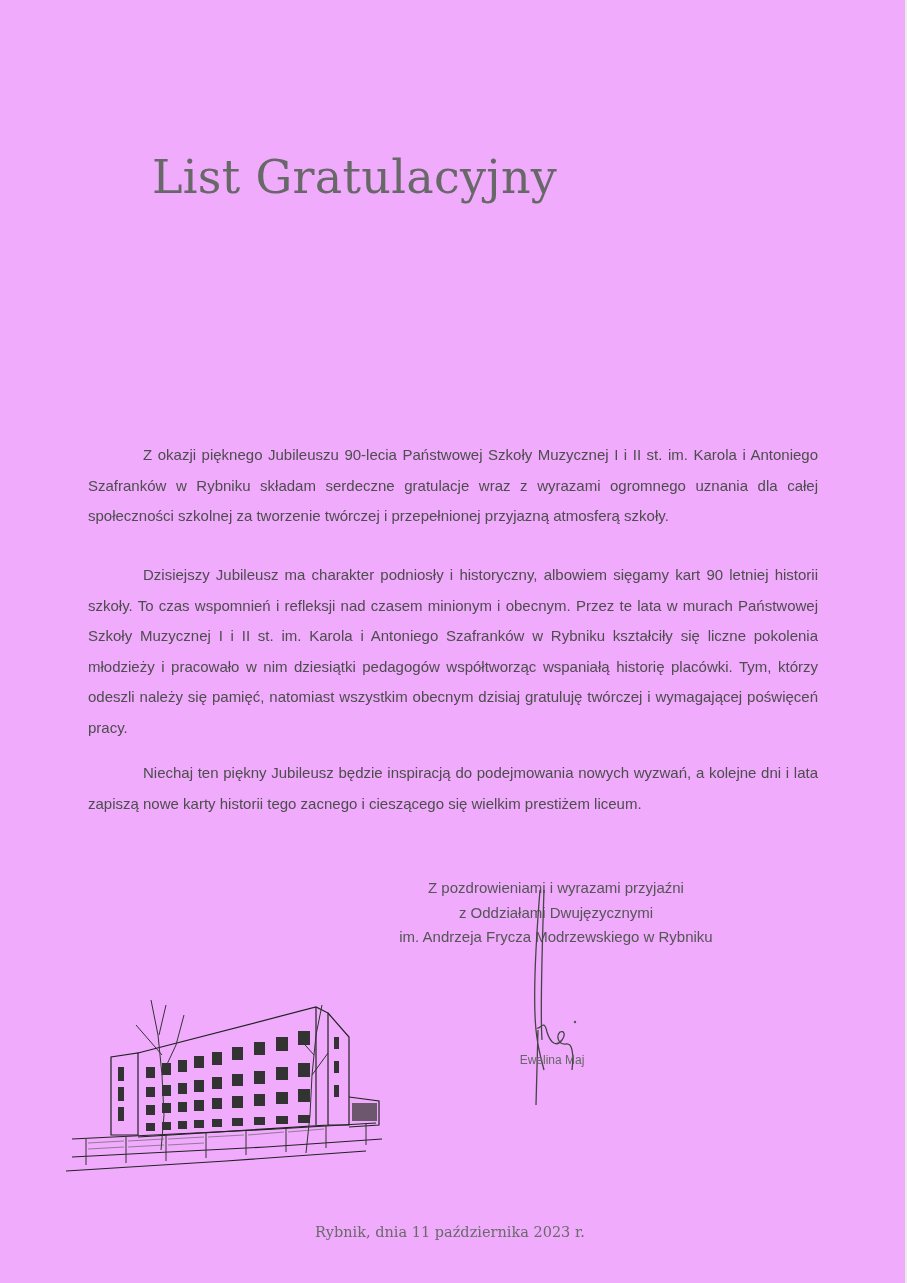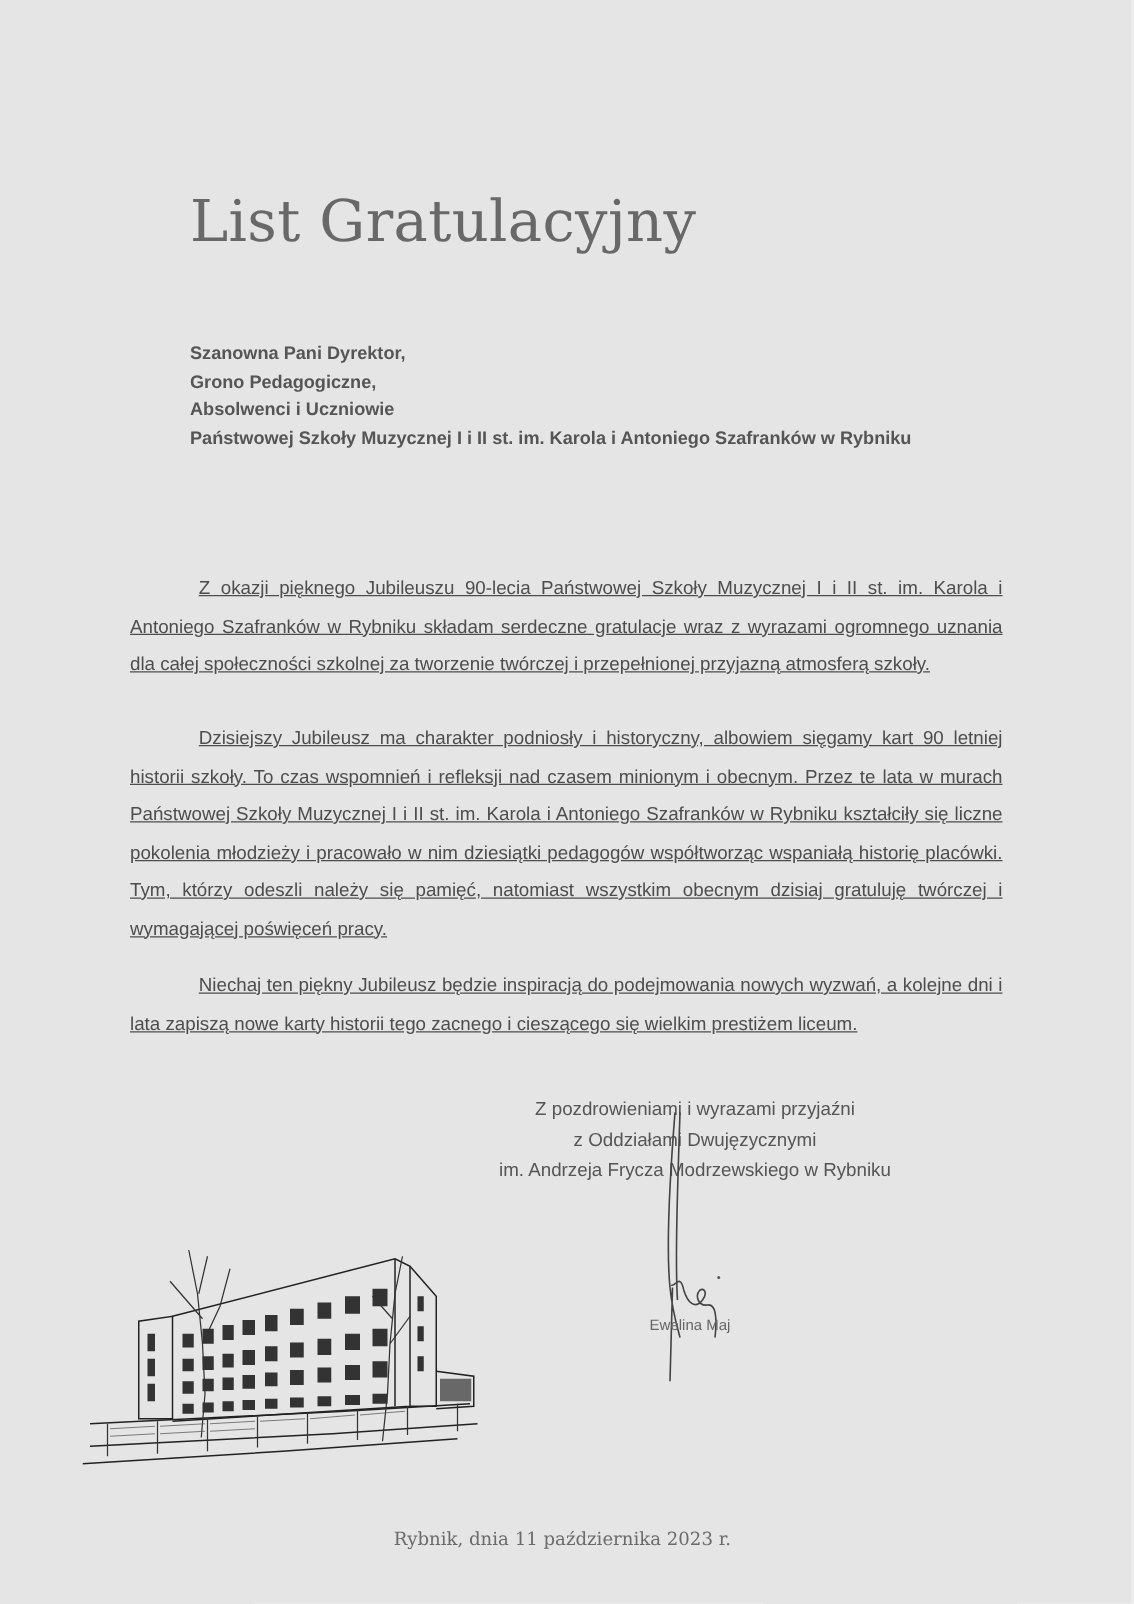--- a/index.html
+++ b/index.html
@@ -1,35 +1,35 @@
 <!DOCTYPE html>
 <html><head>
 <meta charset="utf-8">
 <style>
   html, body { margin: 0; padding: 0; background: #ffffff; }
   body { width: 907px; height: 1283px; position: relative; overflow: hidden; color: #555; }
-  .page { position: absolute; left: 0; top: 0; width: 907px; height: 1283px; background: #e5e5e5; }
+  .page { position: absolute; left: 0; top: 0; width: 907px; height: 1283px; background: #f0abfc; }
   .edge { position: absolute; right: 0; top: 0; width: 2px; height: 1283px; background: #ededed; }
   .title {
     position: absolute; left: 152px; top: 150px;
     font-family: "DejaVu Serif", "Liberation Serif", serif;
     font-size: 46px; color: #686868; letter-spacing: 0.3px; white-space: nowrap;
   }
   .salutation {
     position: absolute; left: 152px; top: 272px;
     font-family: "Liberation Sans", sans-serif; font-weight: bold;
     font-size: 14.5px; color: #555; line-height: 22.5px;
   }
   .salutation div { white-space: nowrap; }
   .body {
     position: absolute; left: 88px; width: 730px;
     font-family: "Liberation Sans", sans-serif; font-size: 15px; color: #4d4d4d;
     line-height: 30.5px; text-align: justify;
   }
-  .body p { margin: 16px; text-indent: 55px; text-align-last: left; text-decoration: underline; }
+  .body p { margin: 0; text-indent: 55px; text-align-last: left; }
   .p1 { top: 440px; }
   .p2 { top: 560px; }
   .p3 { top: 758px; }
   .closing {
     position: absolute; left: 356px; width: 400px; top: 876px;
     font-family: "Liberation Sans", sans-serif; font-size: 15px; color: #555;
     line-height: 24.5px; text-align: center;
   }
   .closing div { white-space: nowrap; }
   .signer {
@@ -45,26 +45,20 @@
   }
 </style>
 </head>
 <body>
 
 <div class="page">
   <div class="edge"></div>
 
   <div class="title">List Gratulacyjny</div>
 
-  <div class="salutation">
-    <div>Szanowna Pani Dyrektor,</div>
-    <div>Grono Pedagogiczne,</div>
-    <div>Absolwenci i Uczniowie</div>
-    <div>Państwowej Szkoły Muzycznej I i II st. im. Karola i Antoniego Szafranków w Rybniku</div>
-  </div>
 
   <div class="body p1">
     <p>Z okazji pięknego Jubileuszu 90-lecia Państwowej Szkoły Muzycznej I i II st. im. Karola i Antoniego Szafranków w Rybniku składam serdeczne gratulacje wraz z wyrazami ogromnego uznania dla całej społeczności szkolnej za tworzenie twórczej i przepełnionej przyjazną atmosferą szkoły.</p>
   </div>
   <div class="body p2">
     <p>Dzisiejszy Jubileusz ma charakter podniosły i historyczny, albowiem sięgamy kart 90 letniej historii szkoły. To czas wspomnień i refleksji nad czasem minionym i obecnym. Przez te lata w murach Państwowej Szkoły Muzycznej I i II st. im. Karola i Antoniego Szafranków w Rybniku kształciły się liczne pokolenia młodzieży i pracowało w nim dziesiątki pedagogów współtworząc wspaniałą historię placówki. Tym, którzy odeszli należy się pamięć, natomiast wszystkim obecnym dzisiaj gratuluję twórczej i wymagającej poświęceń pracy.</p>
   </div>
   <div class="body p3">
     <p>Niechaj ten piękny Jubileusz będzie inspiracją do podejmowania nowych wyzwań, a kolejne dni i lata zapiszą nowe karty historii tego zacnego i cieszącego się wielkim prestiżem liceum.</p>
   </div>

